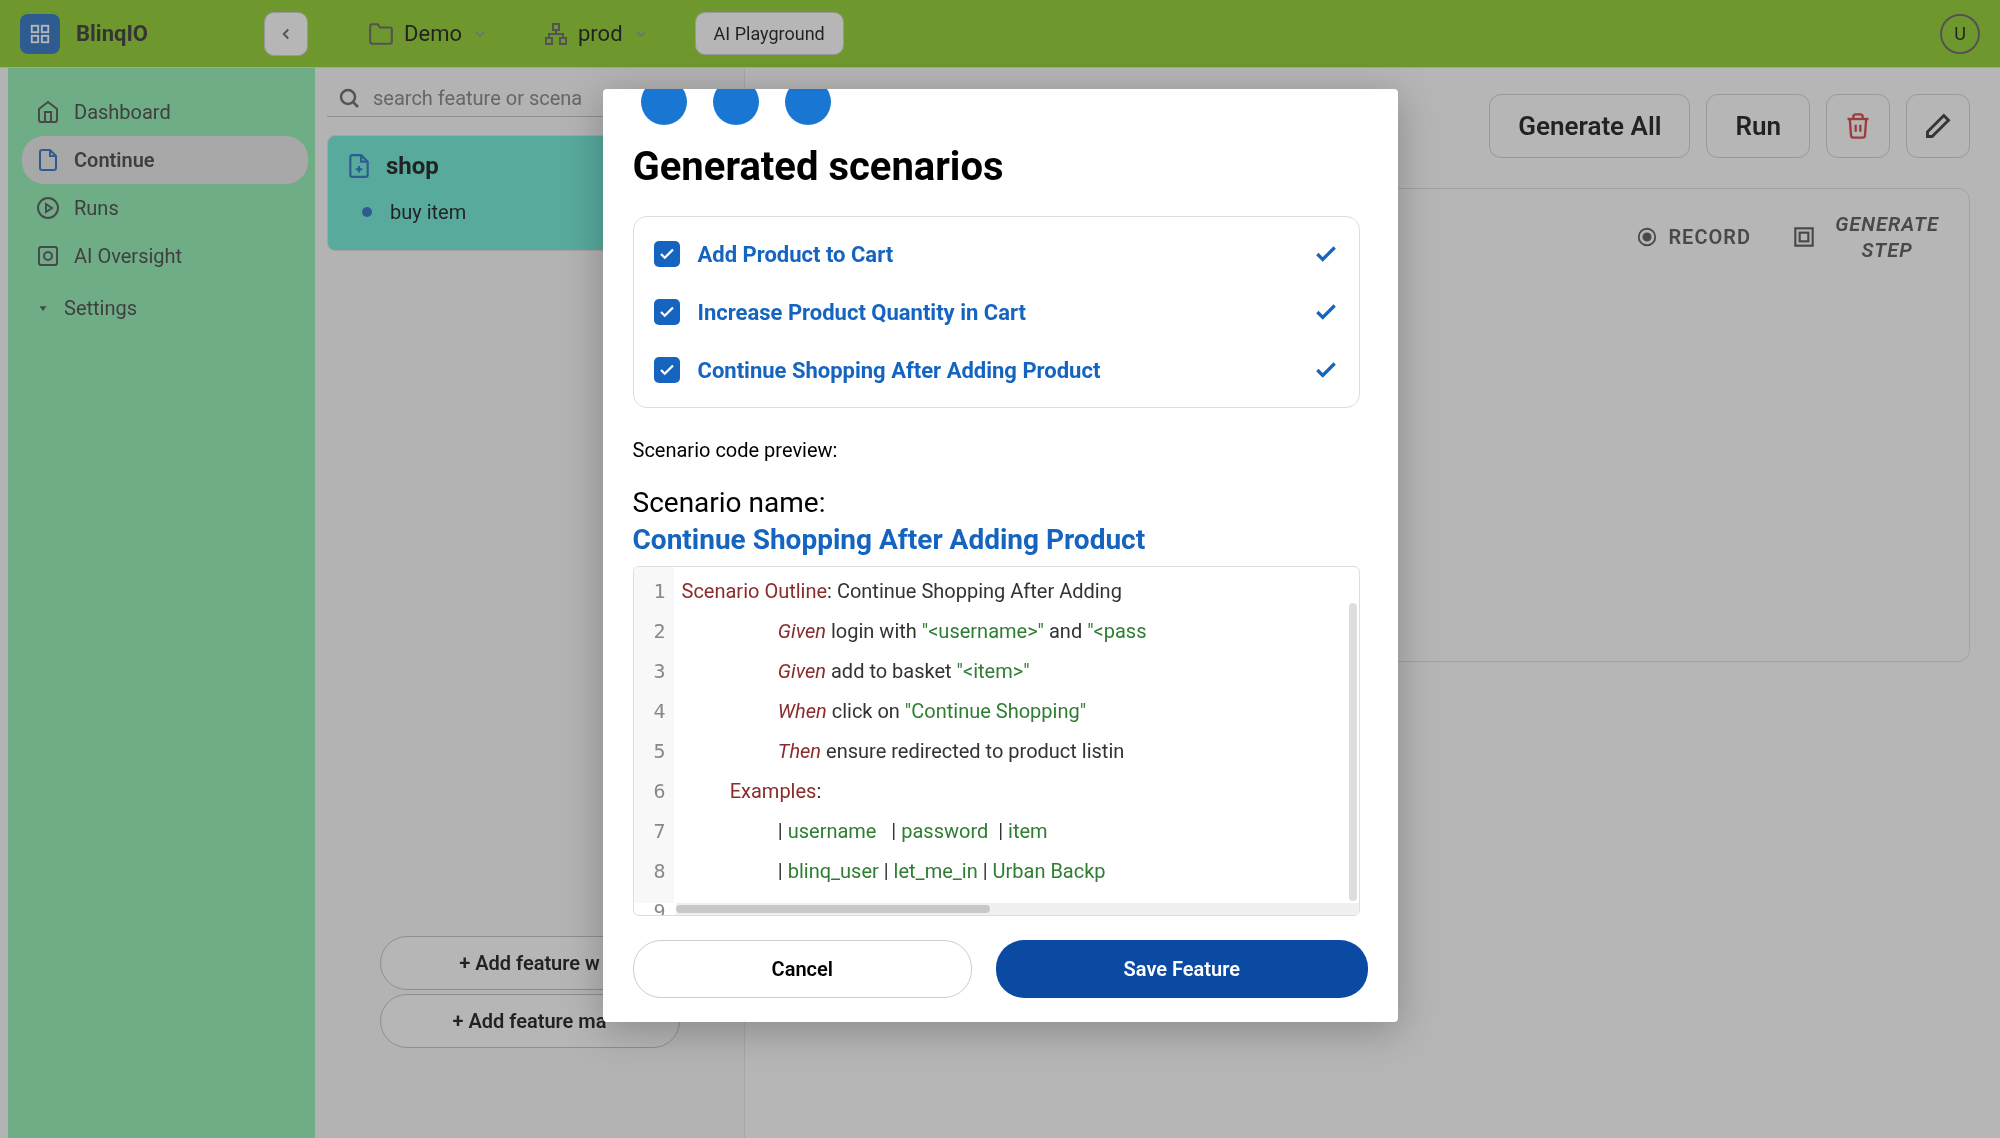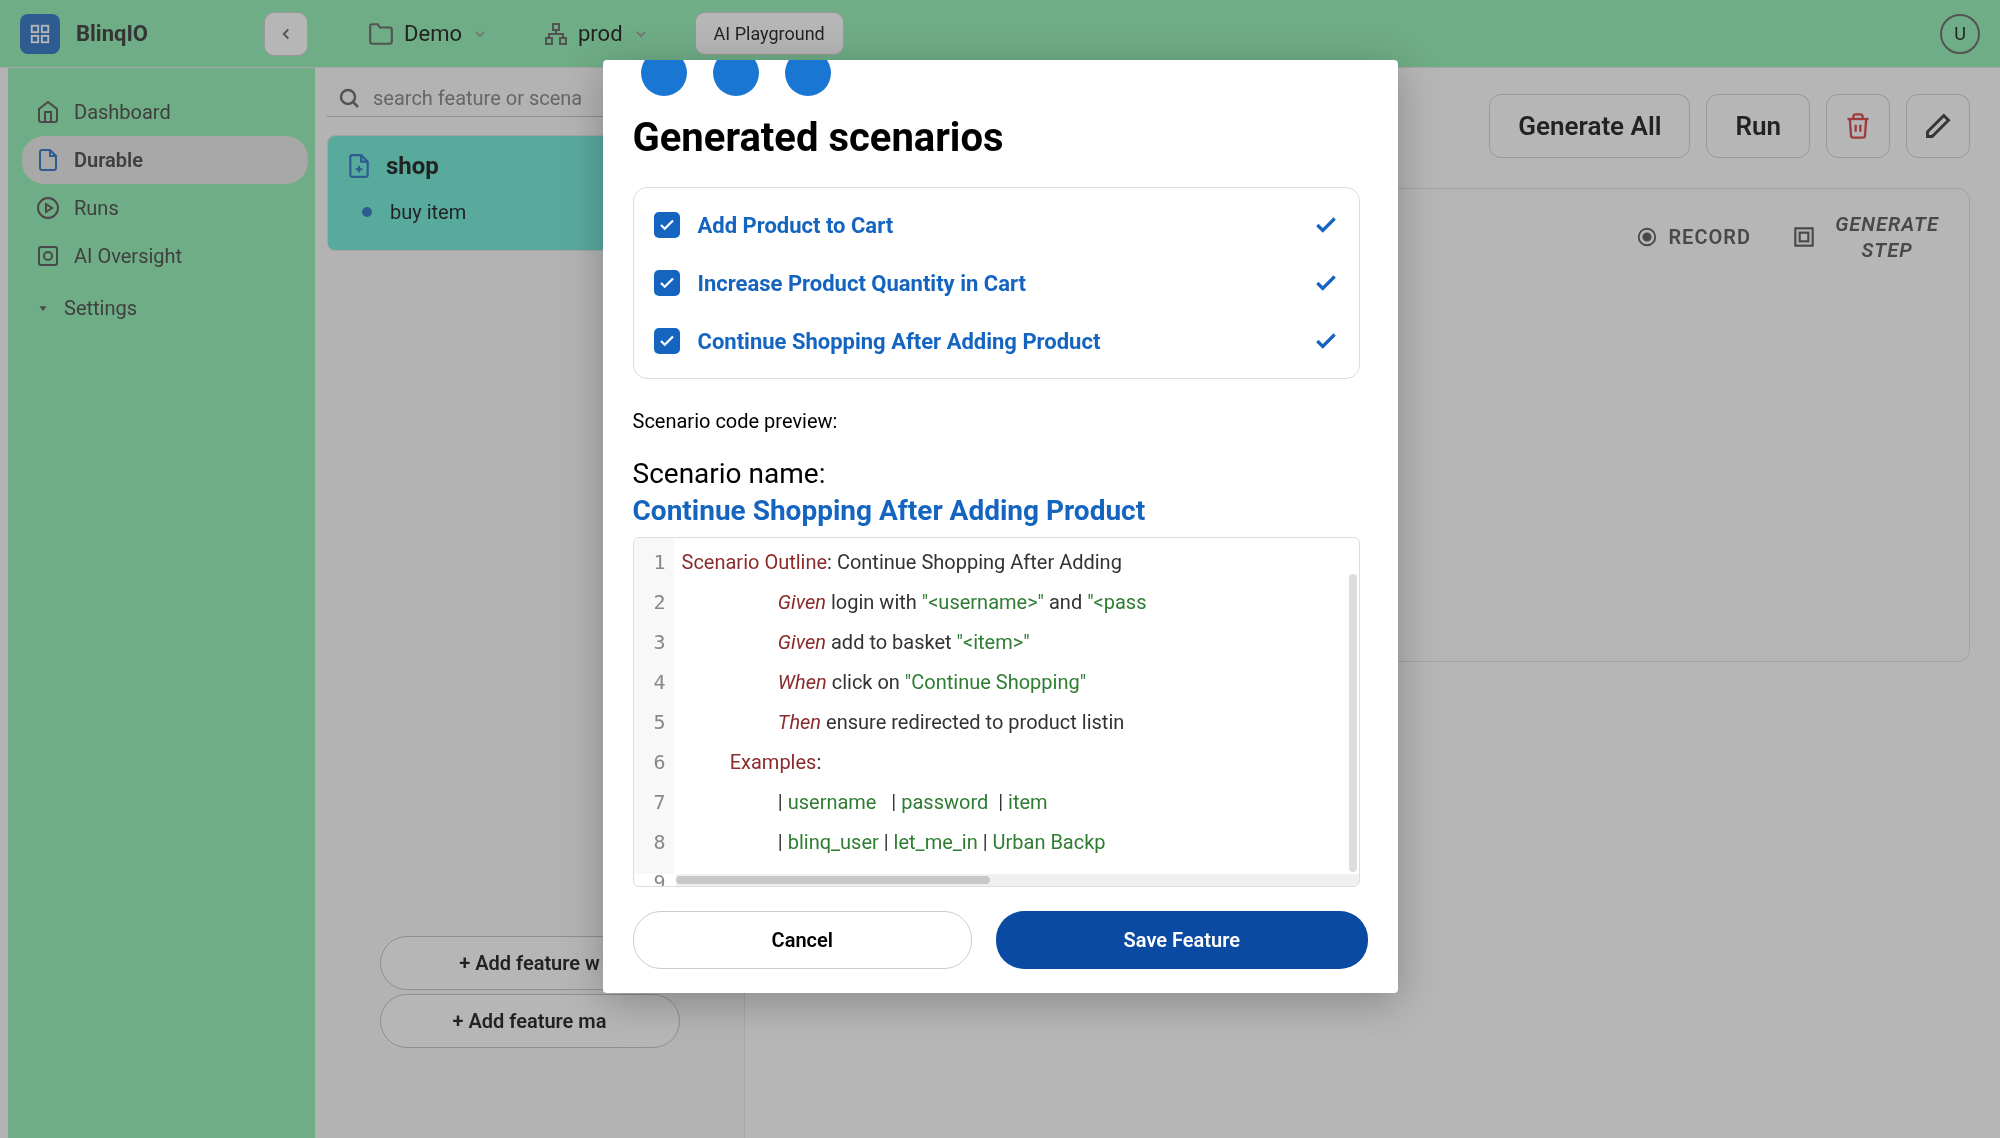--- a/index.html
+++ b/index.html
@@ -1,21 +1,21 @@
 <!DOCTYPE html>
 <html><head>
 <meta charset="utf-8">
 <style>
 * { box-sizing: border-box; margin: 0; padding: 0; font-family: -apple-system, BlinkMacSystemFont, "Segoe UI", Roboto, sans-serif; }
 html, body { width: 100%; height: 100%; overflow: hidden; background: #f5f5f5; }
 
 .app { width: 2000px; height: 1138px; position: relative; background: #fafafa; transform-origin: top left; }
 
 
-.topbar { height: 68px; border-bottom: 1px solid #e0e0e0; display: flex; align-items: center; padding: 0 20px; gap: 16px; background: #86efac; }
+.topbar { height: 68px; border-bottom: 1px solid #e0e0e0; display: flex; align-items: center; padding: 0 20px; gap: 16px; background: #84cc16; }
 .logo-box { width: 40px; height: 40px; background: #1565c0; border-radius: 8px; display: flex; align-items: center; justify-content: center; color: #fff; font-size: 14px; }
 .brand { font-size: 22px; font-weight: 700; color: #222; }
 .back-btn { width: 44px; height: 44px; border: 1px solid #ccc; border-radius: 10px; display: flex; align-items: center; justify-content: center; margin-left: 100px; cursor: pointer; background: #fff; }
 .folder-sel { display: flex; align-items: center; gap: 10px; margin-left: 44px; cursor: pointer; }
 .folder-sel .chev { color: #888; }
 .env-sel { display: flex; align-items: center; gap: 10px; margin-left: 40px; cursor: pointer; }
 .ai-playground-btn { border: 1px solid #ccc; border-radius: 10px; padding: 10px 18px; margin-left: 30px; cursor: pointer; background: #fff; font-size: 18px; }
 .avatar { width: 40px; height: 40px; border: 2px solid #555; border-radius: 50%; display: flex; align-items: center; justify-content: center; margin-left: auto; font-size: 18px; }
 
 
@@ -43,21 +43,21 @@
 .pill-btn { border: 1px solid #ccc; background: #fff; border-radius: 12px; padding: 16px 28px; font-size: 26px; font-weight: 600; cursor: pointer; }
 .icon-btn { width: 64px; height: 64px; border: 1px solid #ccc; border-radius: 12px; display: flex; align-items: center; justify-content: center; cursor: pointer; background: #fff; }
 .main-inner { border: 1px solid #ddd; border-radius: 12px; padding: 22px; }
 .rec-row { display: flex; justify-content: flex-end; gap: 40px; align-items: center; font-size: 20px; color: #444; margin-bottom: 30px; }
 .rec-btn { display: flex; align-items: center; gap: 10px; cursor: pointer; font-weight: 600; letter-spacing: 1px; }
 .code-preview-main { font-family: ui-monospace, Menlo, Consolas, monospace; font-size: 22px; line-height: 1.8; color: #333; padding-left: 40px; }
 .tok-str { color: #2e7d32; }
 
 
 .overlay { position: absolute; inset: 0; background: rgba(80,80,80,0.42); display: flex; align-items: flex-start; justify-content: center; }
-.modal { width: 795px; background: #fff; border-radius: 4px; margin-top: 60px; max-height: 1030px; display: flex; flex-direction: column; position: relative; box-shadow: 0 8px 40px rgba(0,0,0,.25); }
+.modal { width: 795px; background: #fff; border-radius: 4px; margin-top: 89px; max-height: 1030px; display: flex; flex-direction: column; position: relative; box-shadow: 0 8px 40px rgba(0,0,0,.25); }
 .modal-scroll { overflow-y: auto; padding: 0 30px 8px 30px; margin-right: 8px; }
 .step-dots { display: flex; gap: 26px; margin-top: -10px; margin-left: 8px; margin-bottom: 12px; }
 .step-dot { width: 46px; height: 46px; border-radius: 50%; background: #1976d2; }
 .modal h1 { font-size: 40px; font-weight: 700; margin: 18px 0 26px; }
 .scen-list { border: 1px solid #ddd; border-radius: 14px; padding: 8px 10px; margin-bottom: 30px; }
 .scen-item { display: flex; align-items: center; gap: 18px; padding: 16px 10px; }
 .cbx { width: 26px; height: 26px; border-radius: 5px; background: #1565c0; display: flex; align-items: center; justify-content: center; cursor: pointer; flex-shrink: 0; }
 .cbx svg { stroke: #fff; }
 .scen-label { color: #1565c0; font-size: 22px; font-weight: 700; flex: 1; }
 .scen-check { color: #1565c0; }
@@ -134,21 +134,21 @@
         </span>
       <span>Dashboard</span>
     </div>
     <div class="side-item active">
       <span class="side-icon">
           <svg width="24" height="24" viewBox="0 0 24 24" fill="none" stroke="#1565c0" stroke-width="2">
             <path d="M14 2H6a2 2 0 0 0-2 2v16a2 2 0 0 0 2 2h12a2 2 0 0 0 2-2V8z"></path>
             <polyline points="14 2 14 8 20 8"></polyline>
           </svg>
         </span>
-      <span>Durable</span>
+      <span>Continue</span>
     </div>
     <div class="side-item">
       <span class="side-icon">
           <svg width="24" height="24" viewBox="0 0 24 24" fill="none" stroke="#444" stroke-width="2">
             <circle cx="12" cy="12" r="10"></circle>
             <polygon points="10 8 16 12 10 16 10 8"></polygon>
           </svg>
         </span>
       <span>Runs</span>
     </div>

